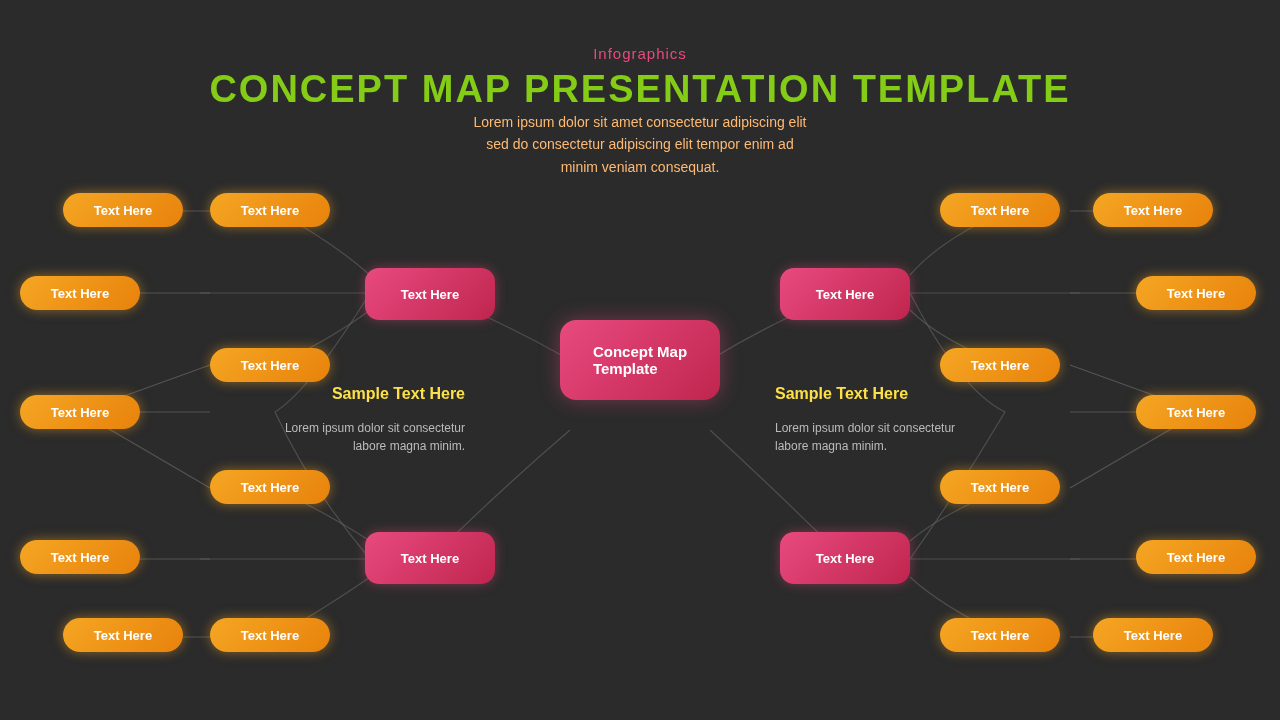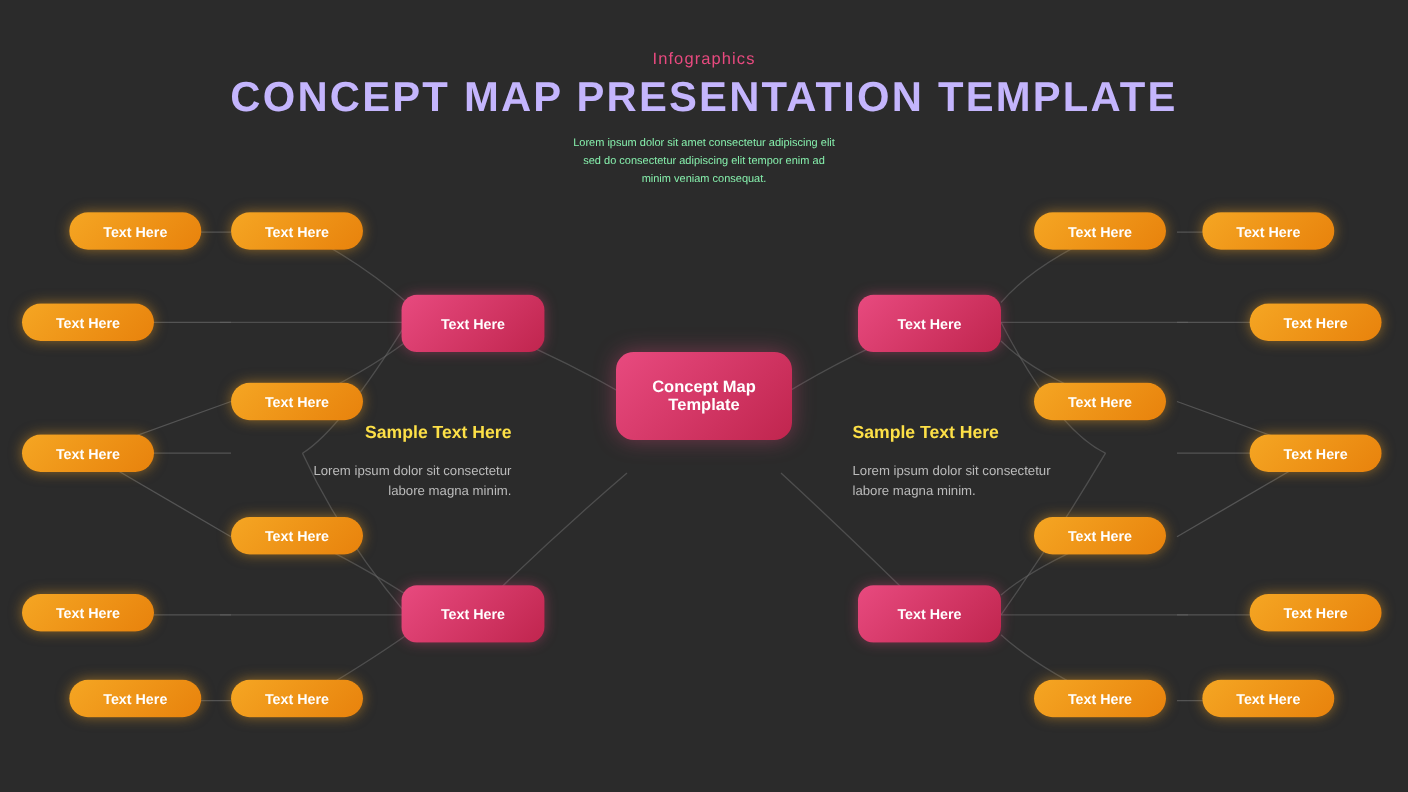--- a/index.html
+++ b/index.html
@@ -18,31 +18,30 @@
     }
 
     .infographics-label {
       color: #e84a7f;
       font-size: 15px;
       letter-spacing: 1px;
       margin-bottom: 6px;
     }
 
     .main-title {
-      color: #c4b5fd;
+      color: #84cc16;
       font-size: 38px;
       font-weight: 900;
       letter-spacing: 2px;
       text-transform: uppercase;
-      margin-bottom: 12px;
     }
 
     .subtitle {
-      color: #86efac;
-      font-size: 10px;
+      color: #fdba74;
+      font-size: 14px;
       line-height: 1.6;
       max-width: 430px;
       margin: 0 auto;
     }
 
     
     .lines-svg {
       position: absolute;
       top: 0;
       left: 0;
@@ -66,21 +65,20 @@
       left: 50%;
       top: 50%;
       transform: translate(-50%, -50%);
       width: 160px;
       height: 80px;
       background: linear-gradient(135deg, #e84a7f, #c0254e);
       border-radius: 16px;
       display: flex;
       align-items: center;
       justify-content: center;
-      text-align: center;
       color: #fff;
       font-size: 15px;
       font-weight: bold;
       box-shadow: 0 0 20px rgba(232, 74, 127, 0.4);
       z-index: 10;
     }
 
     
     .node-orange {
       position: absolute;

